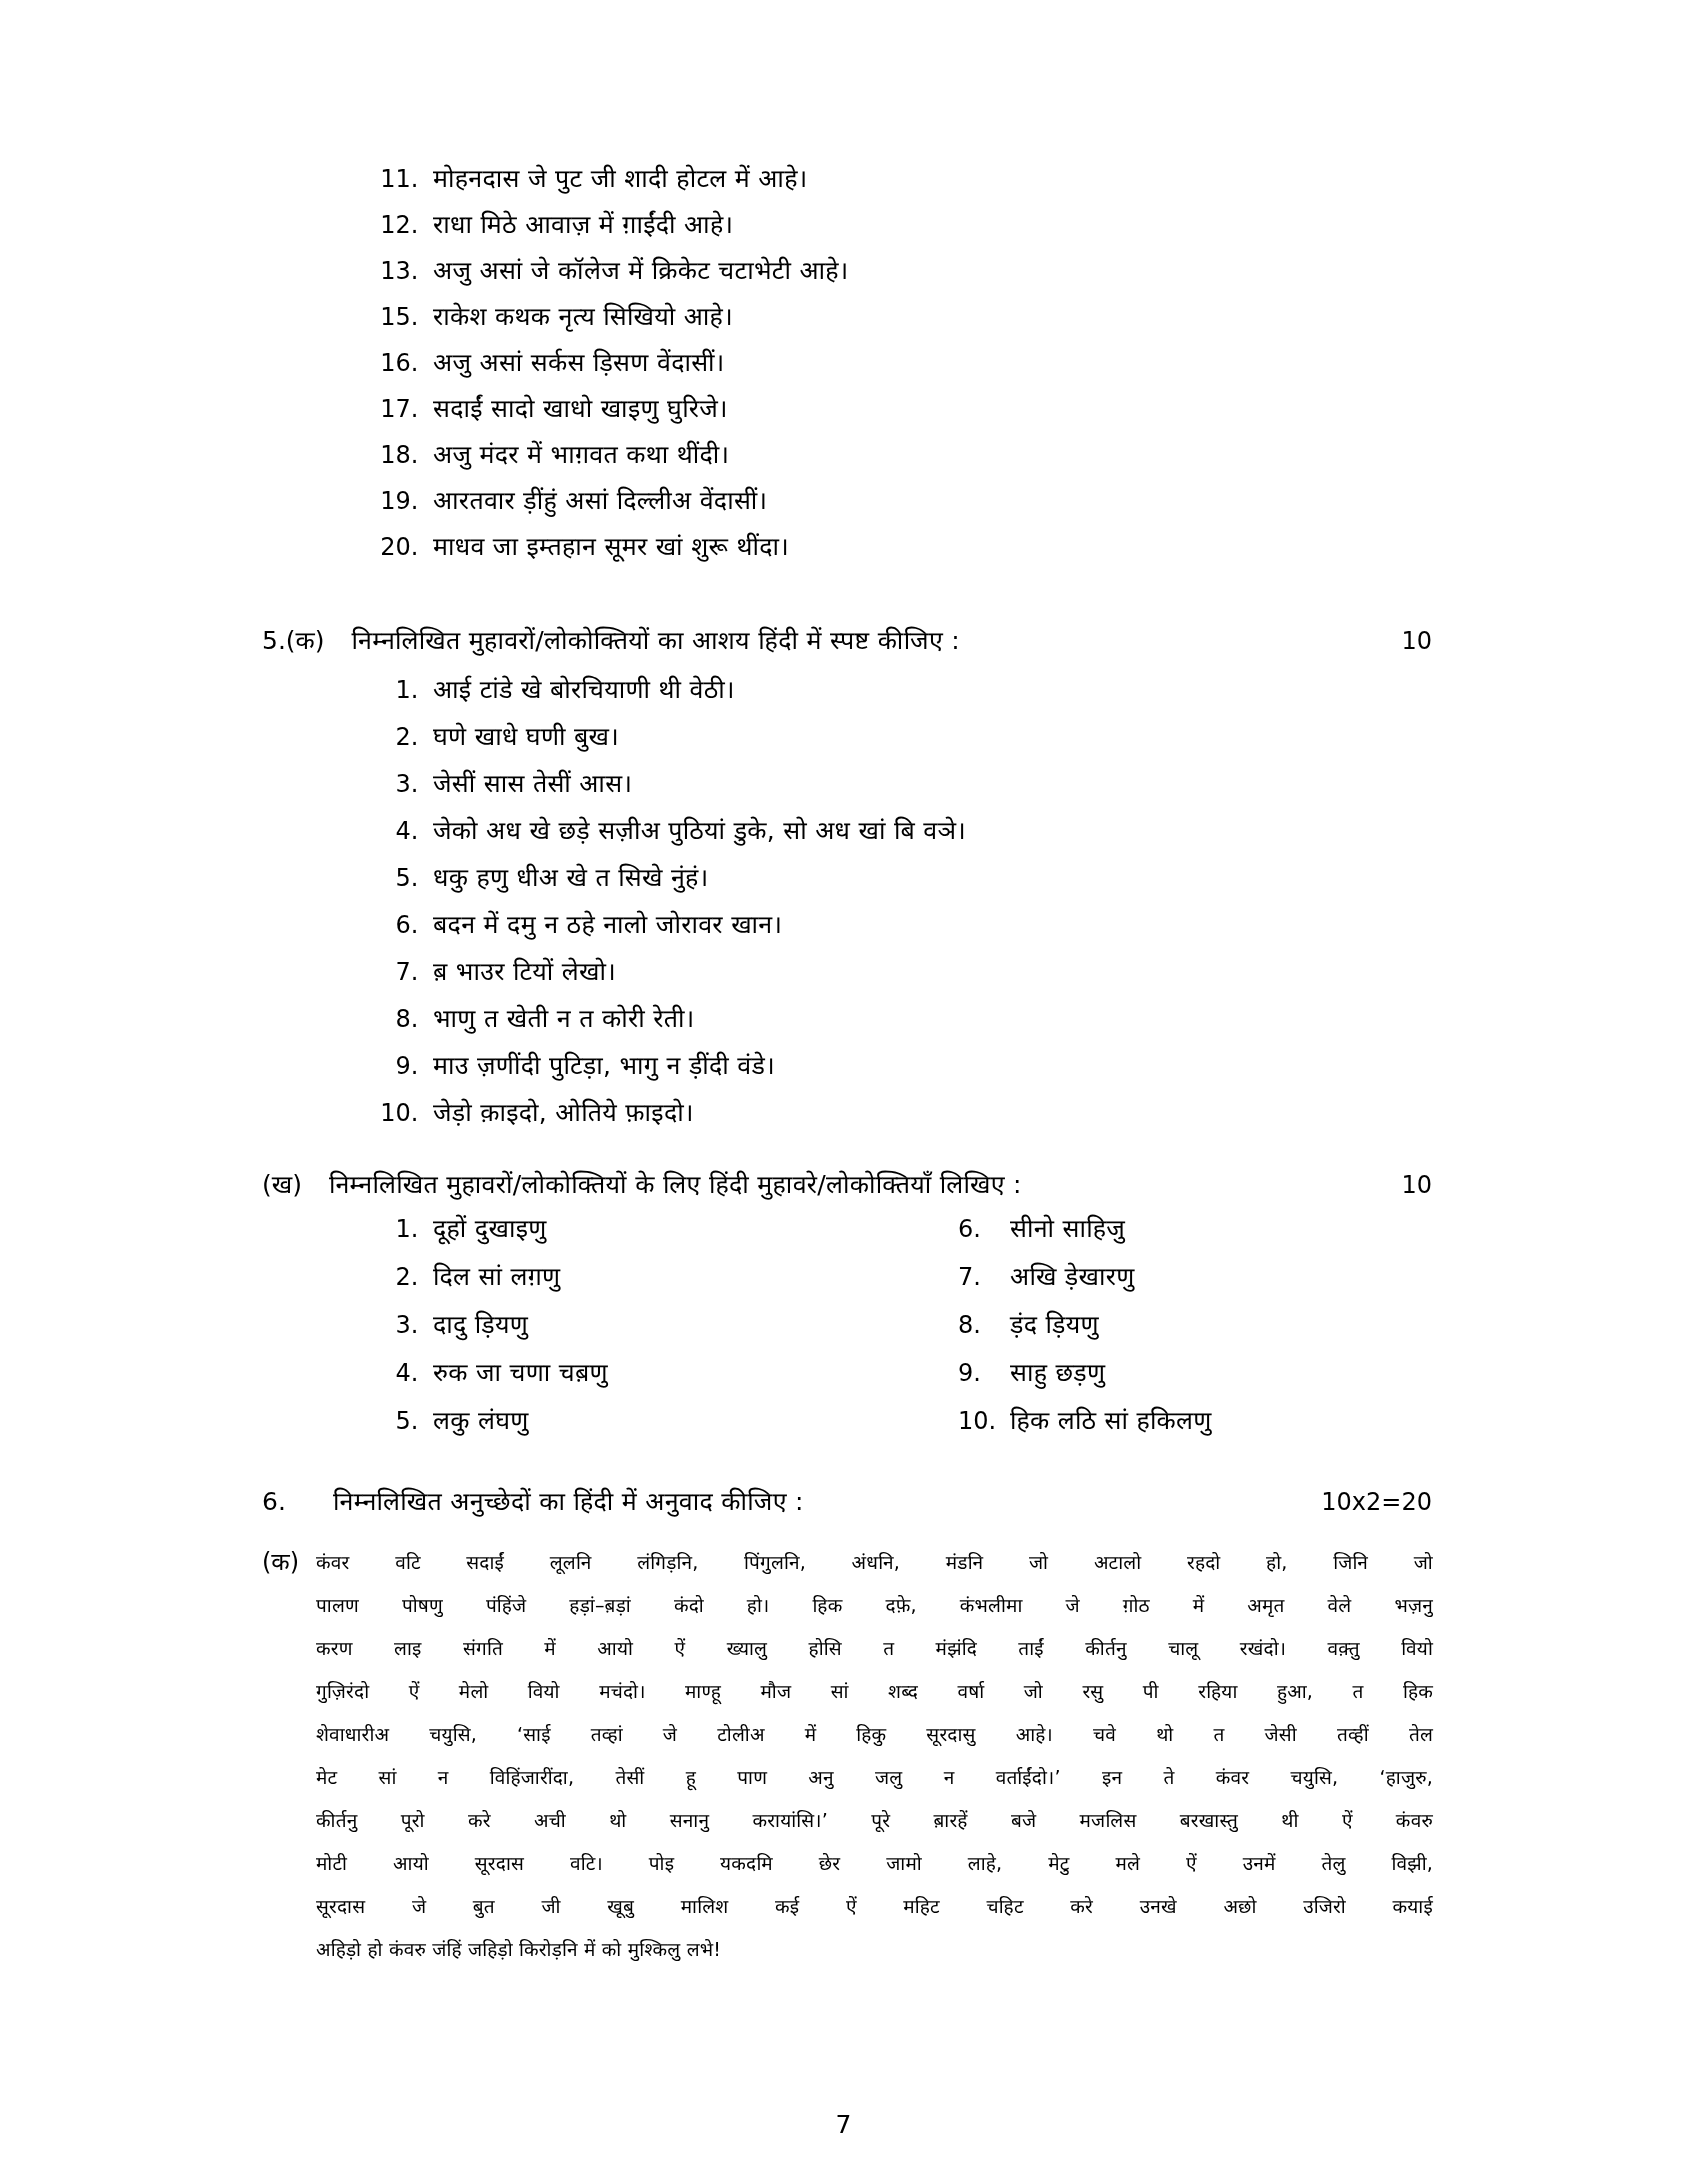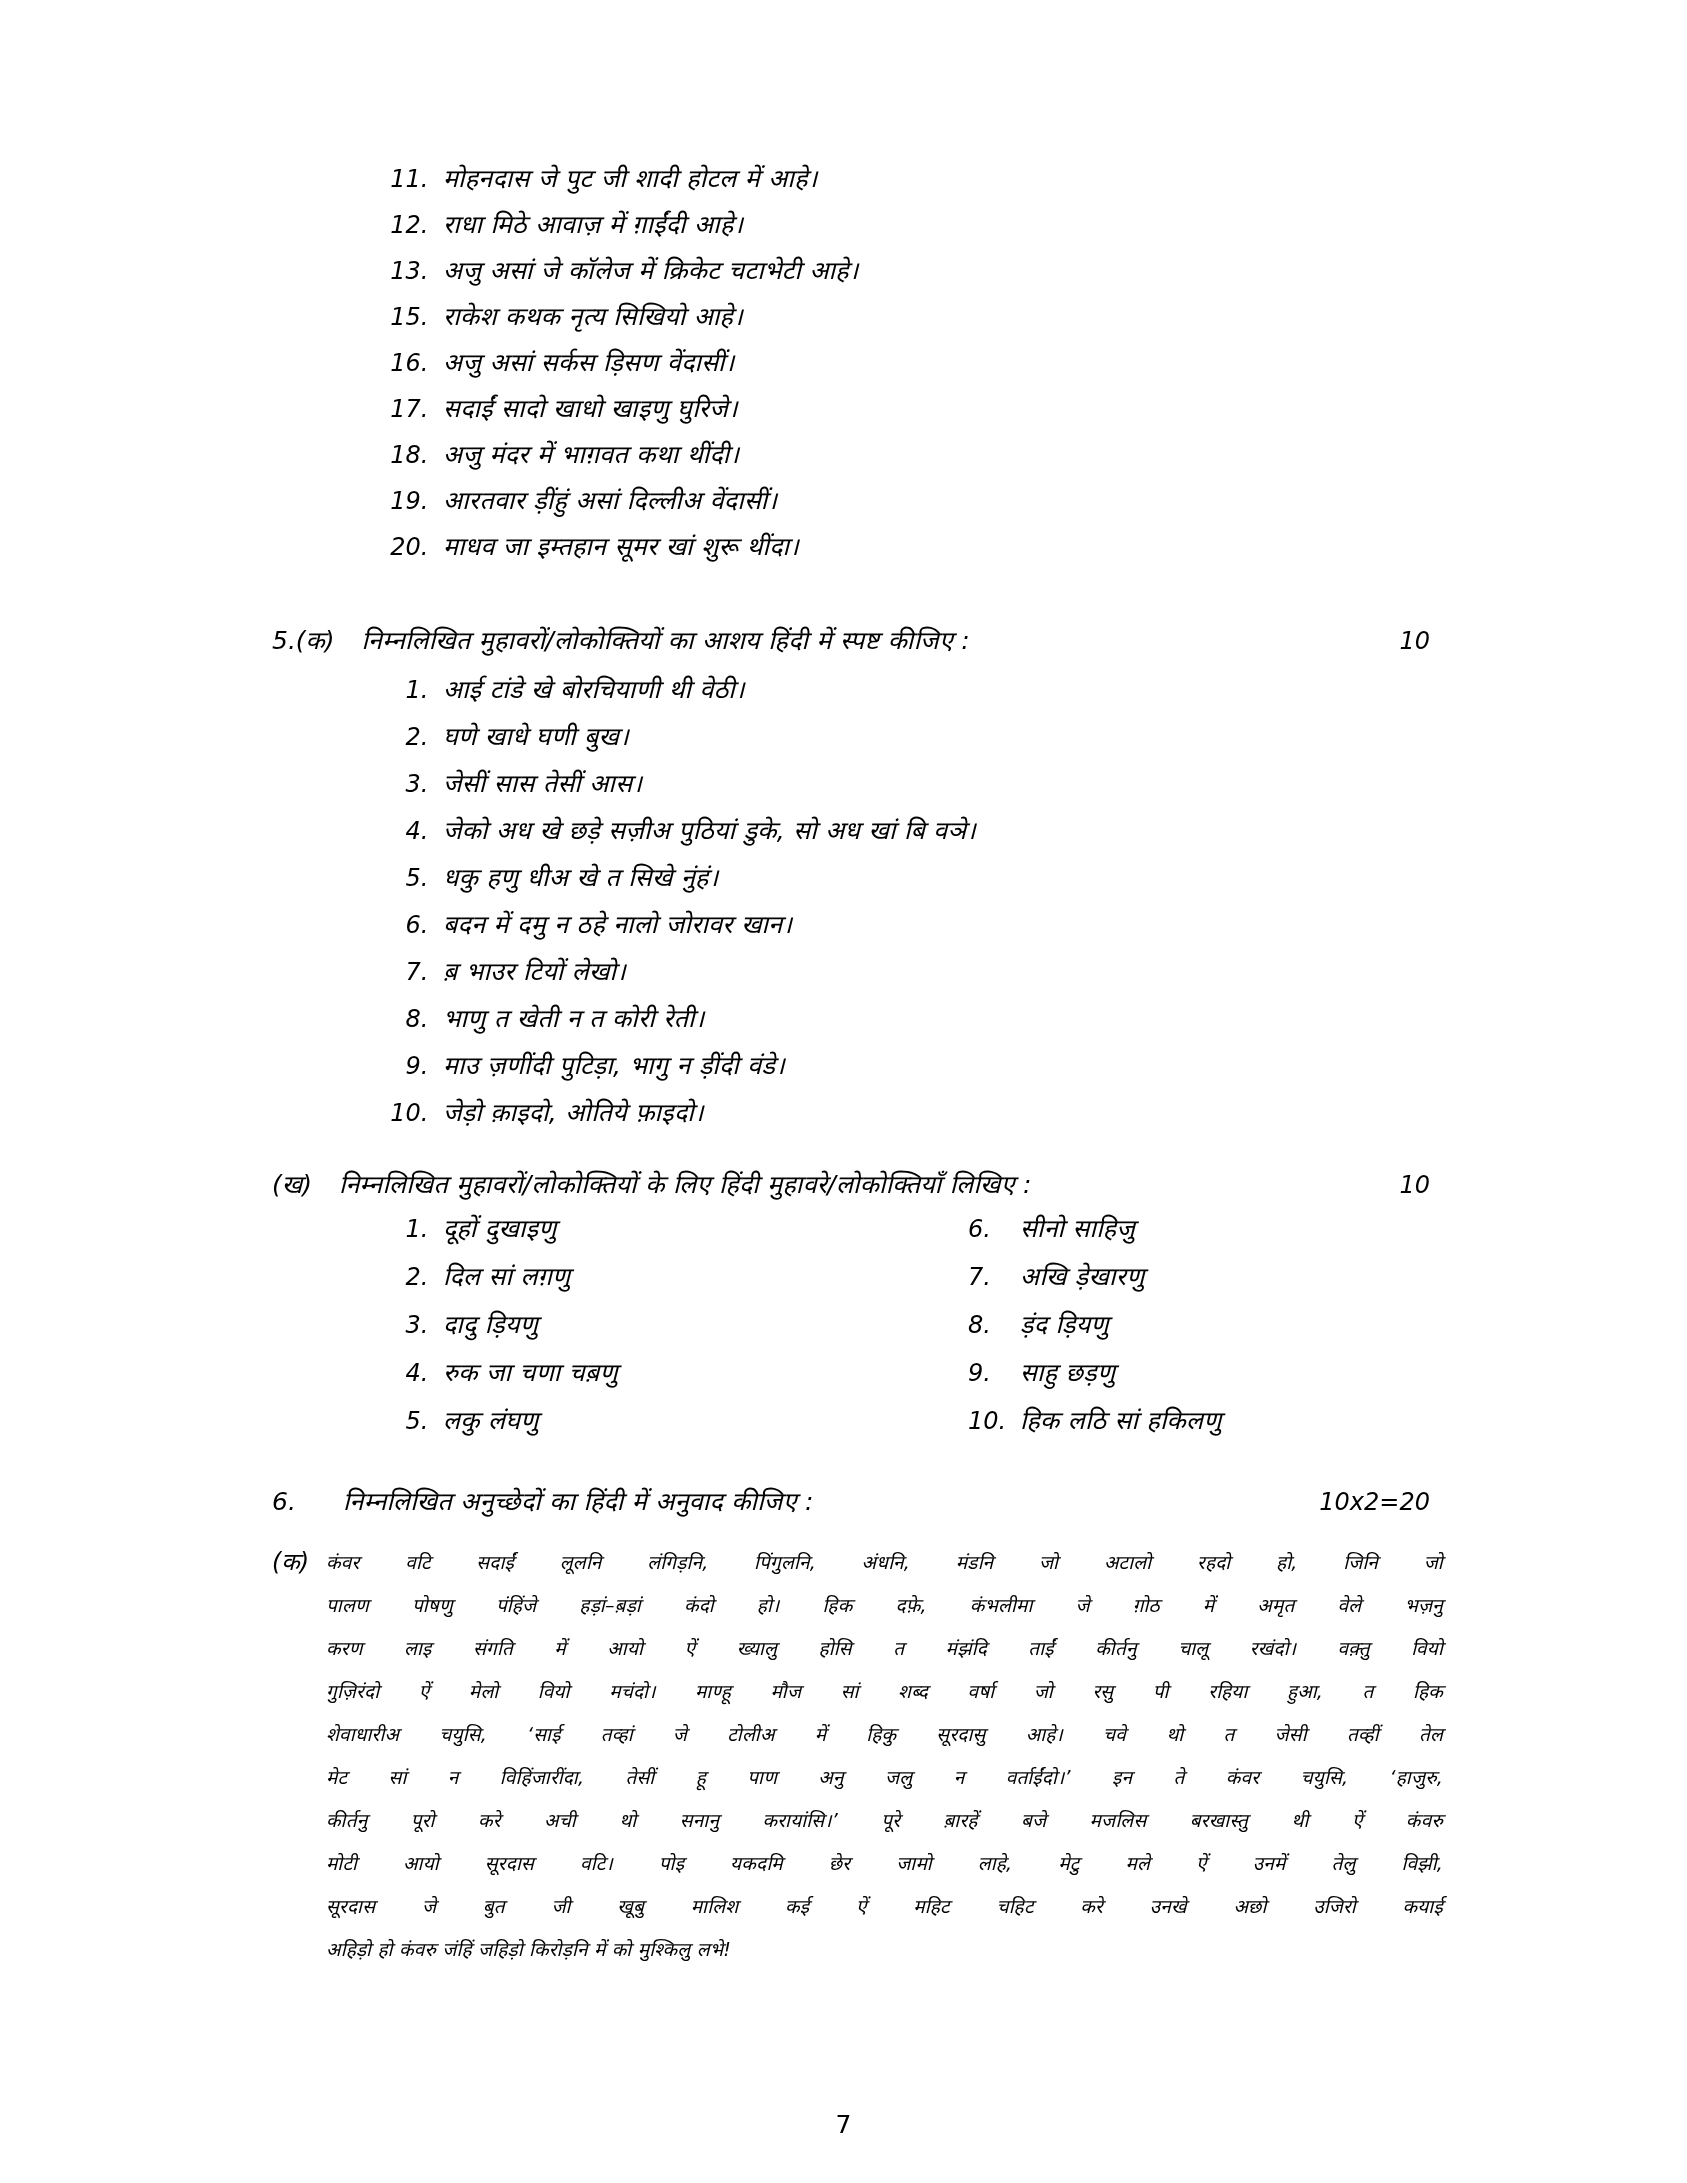--- a/index.html
+++ b/index.html
@@ -5,33 +5,33 @@
   html,body { margin:0; padding:0; background:#888; }
   .page {
     position:relative;
     width:1687px; height:2183px;
     background:#ffffff;
     color:#000;
     font-family:"DejaVu Sans", sans-serif;
     overflow:hidden;
     margin:0 auto;
   }
-  .content { position:absolute; left:272px; top:0; width:1178px;font-style:italic; }
+  .content { position:absolute; left:262px; top:0; width:1178px; }
 
   
   .list-row { display:flex; align-items:baseline; height:46px; font-size:25px; white-space:nowrap; }
   .list-row .num { flex:0 0 171px; text-align:right; padding-right:14.6px; box-sizing:border-box; font-size:24px; }
   .list-row .txt { letter-spacing:0.3px; }
 
   #sec-cont { margin-top:160px; }
 
   .q-head { display:flex; align-items:baseline; font-size:25px; line-height:38px; white-space:nowrap;gap:11px; }
   .q-head .qlabel { }
   .q-head .qtext { margin-left:16px; letter-spacing:0.3px; }
-  .q-head .marks { margin-left:auto; margin-right:20px; font-size:24px; }
+  .q-head .marks { margin-left:auto; margin-right:8px; font-size:24px; }
 
   #q5a-head { margin-top:48px; }
   #q5a-items { margin-top:10.6px; }
   #q5a-items .list-row { height:47px; }
 
   #q5b-head { margin-top:25px; }
   #q5b-grid { margin-top:6.6px; display:grid; grid-template-columns:696px 1fr; }
   #q5b-grid .col { display:block; }
   #q5b-grid .list-row { height:48px; }
   .col-right .list-row .num { flex:0 0 52px; text-align:left; padding-right:0; }

